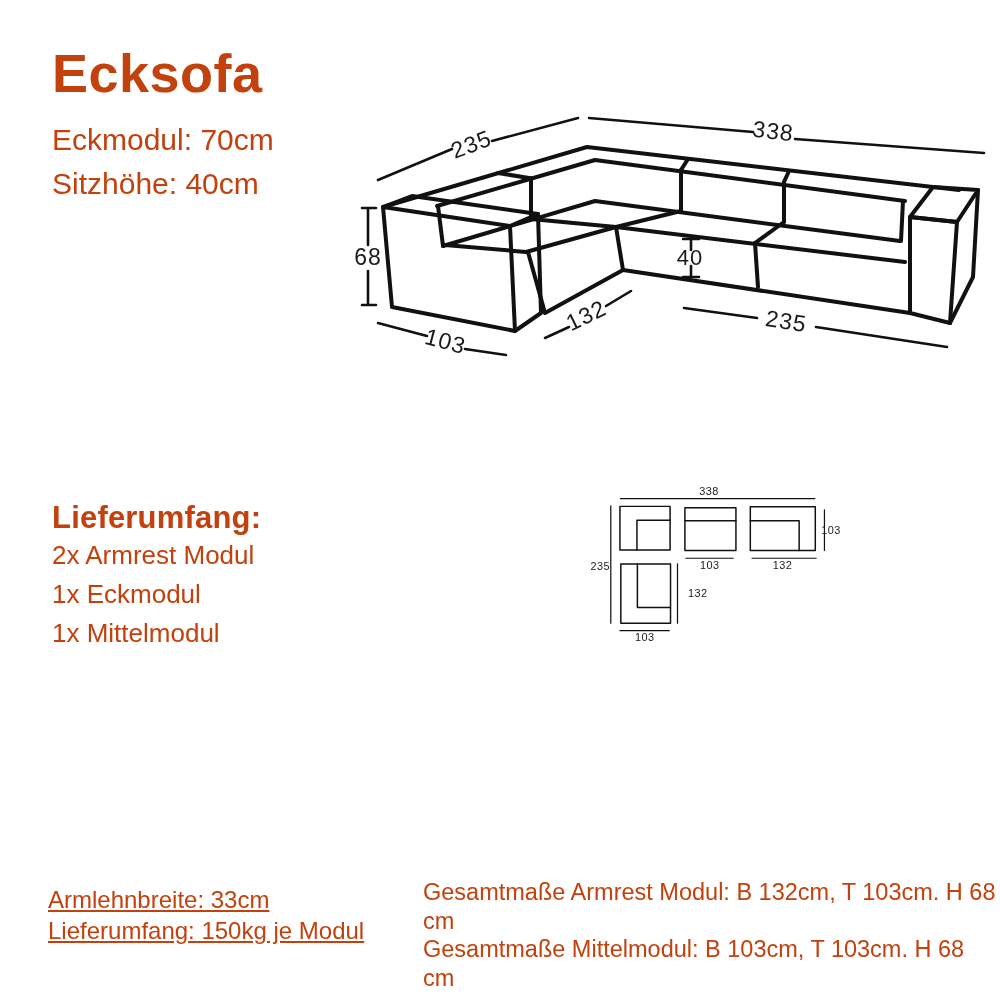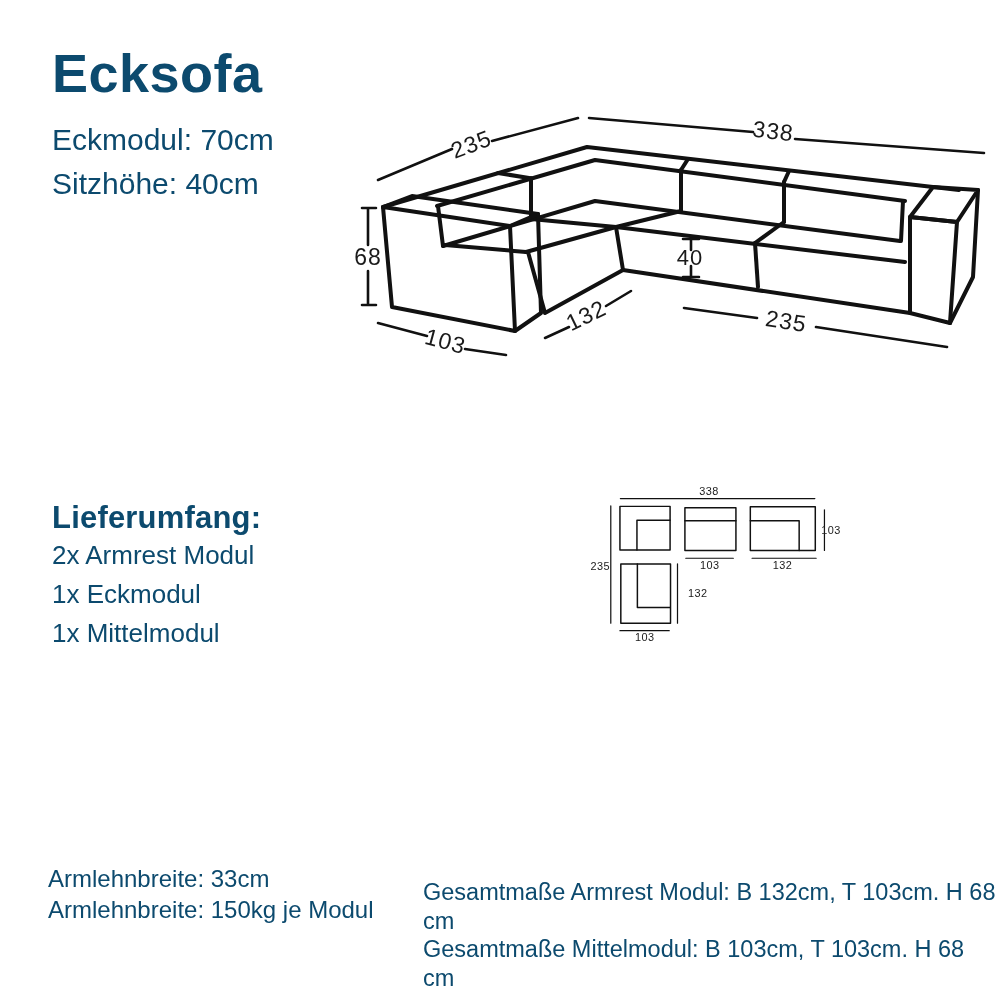--- a/index.html
+++ b/index.html
@@ -1,26 +1,26 @@
 <!DOCTYPE html>
 <html><head>
 <meta charset="utf-8">
 <style>
   html,body{margin:0;padding:0;background:#fff;}
   #sheet{
     position:relative;width:1000px;height:1000px;background:#ffffff;
-    font-family:"Liberation Sans", sans-serif;color:#0c4a6e;overflow:hidden;
+    font-family:"Liberation Sans", sans-serif;color:#c2410c;overflow:hidden;
   }
   .abs{position:absolute;}
   #title{left:52px;top:42px;font-size:54px;font-weight:800;letter-spacing:.5px;}
   #specs{left:52px;top:118px;font-size:30px;line-height:44px;font-weight:400;}
   #delivery{left:52px;top:500px;}
   #delivery .head{font-size:31px;font-weight:800;letter-spacing:.2px;}
   #delivery .item{font-size:26px;line-height:39px;font-weight:400;}
-  #notes{left:48px;top:863px;font-size:24px;line-height:31px;}
+  #notes{left:48px;top:884px;font-size:24px;line-height:31px;text-decoration:underline;}
   #moduledims{left:423px;top:878px;font-size:23.5px;line-height:28.5px;}
   svg text{font-family:"Liberation Sans", sans-serif;fill:#1a1a1a;letter-spacing:1px;}
   svg .ln{stroke:#111;fill:none;stroke-linecap:round;stroke-linejoin:round;}
   svg.iso .ln{stroke-width:4px;}
   svg.iso .dim{stroke-width:2.6px;}
   svg.plan .ln{stroke-width:3.4px;}
   svg.plan .dim{stroke-width:2.8px;}
 </style>
 </head>
 <body>
@@ -121,21 +121,21 @@
     <text x="452" y="681" font-size="25" text-anchor="middle">235</text>
     <text x="703" y="678" font-size="25" text-anchor="middle">103</text>
     <text x="870" y="678" font-size="25" text-anchor="middle">132</text>
     <text x="981" y="597" font-size="25" text-anchor="middle">103</text>
     <text x="653" y="741" font-size="25" text-anchor="start">132</text>
     <text x="554" y="843" font-size="25" text-anchor="middle">103</text>
   </svg>
 
   <div class="abs" id="notes">
     <div>Armlehnbreite: 33cm</div>
-    <div>Armlehnbreite: 150kg je Modul</div>
+    <div>Lieferumfang: 150kg je Modul</div>
   </div>
 
   <div class="abs" id="moduledims">
     <div>Gesamtmaße Armrest Modul: B 132cm, T 103cm. H 68 cm</div>
     <div>Gesamtmaße Mittelmodul: B 103cm, T 103cm. H 68 cm</div>
   </div>
 
 </div>
 
 </body></html>

